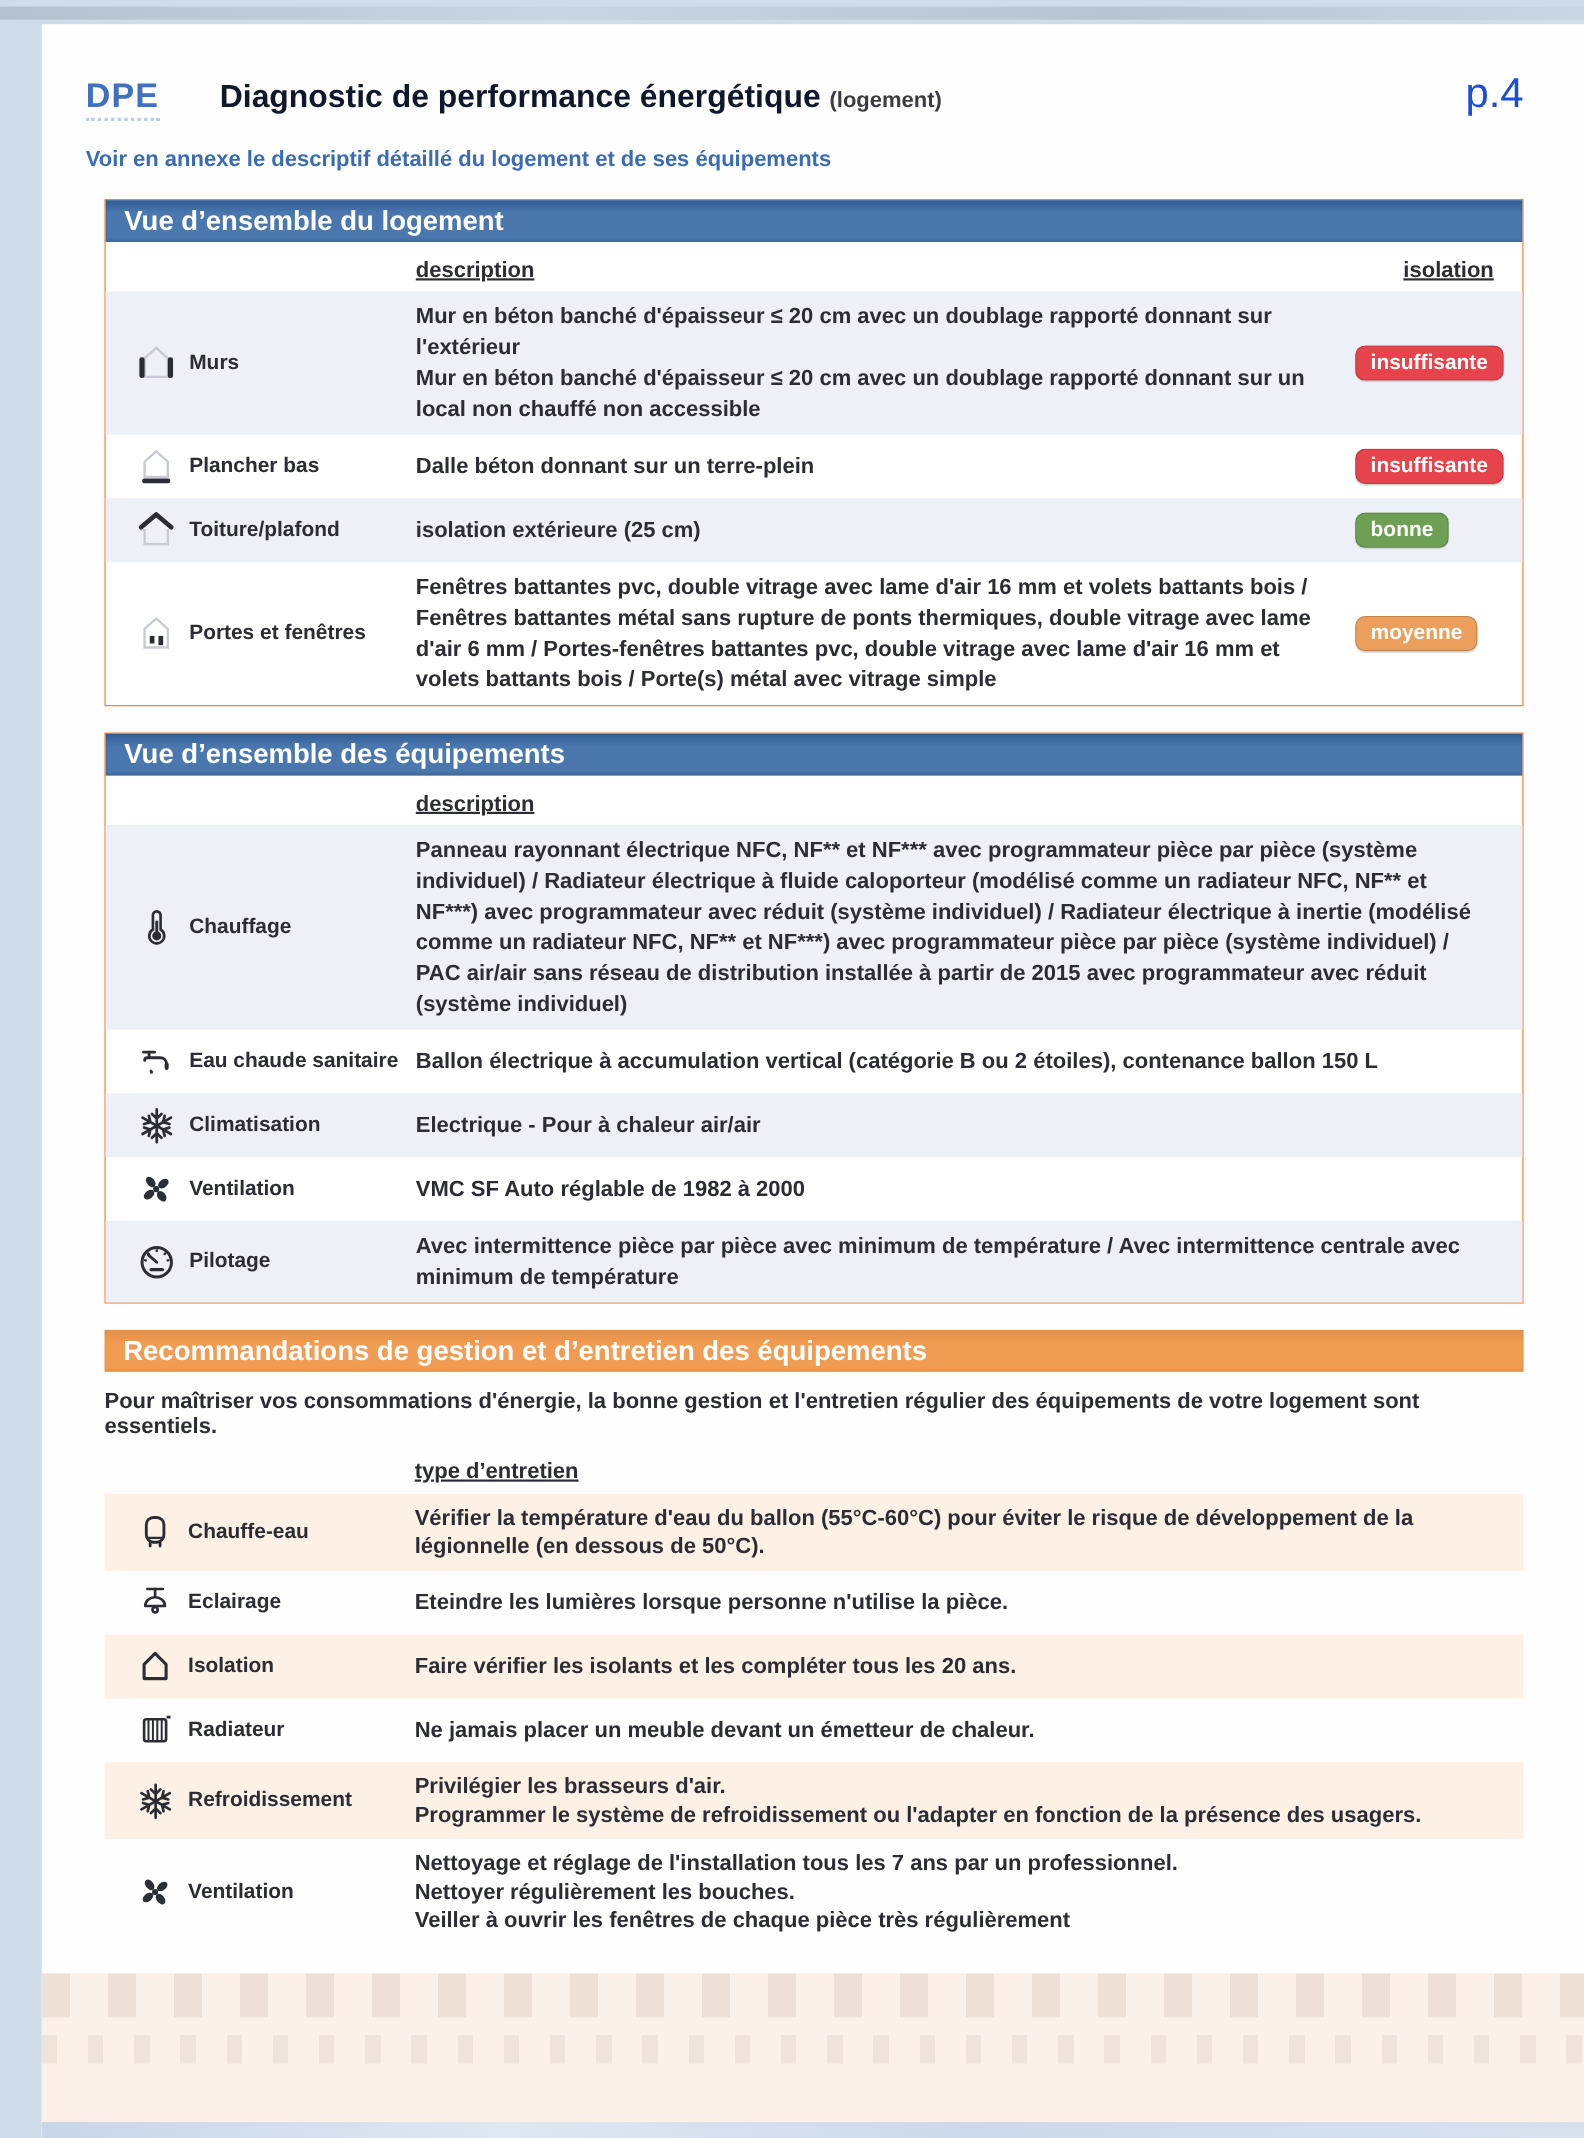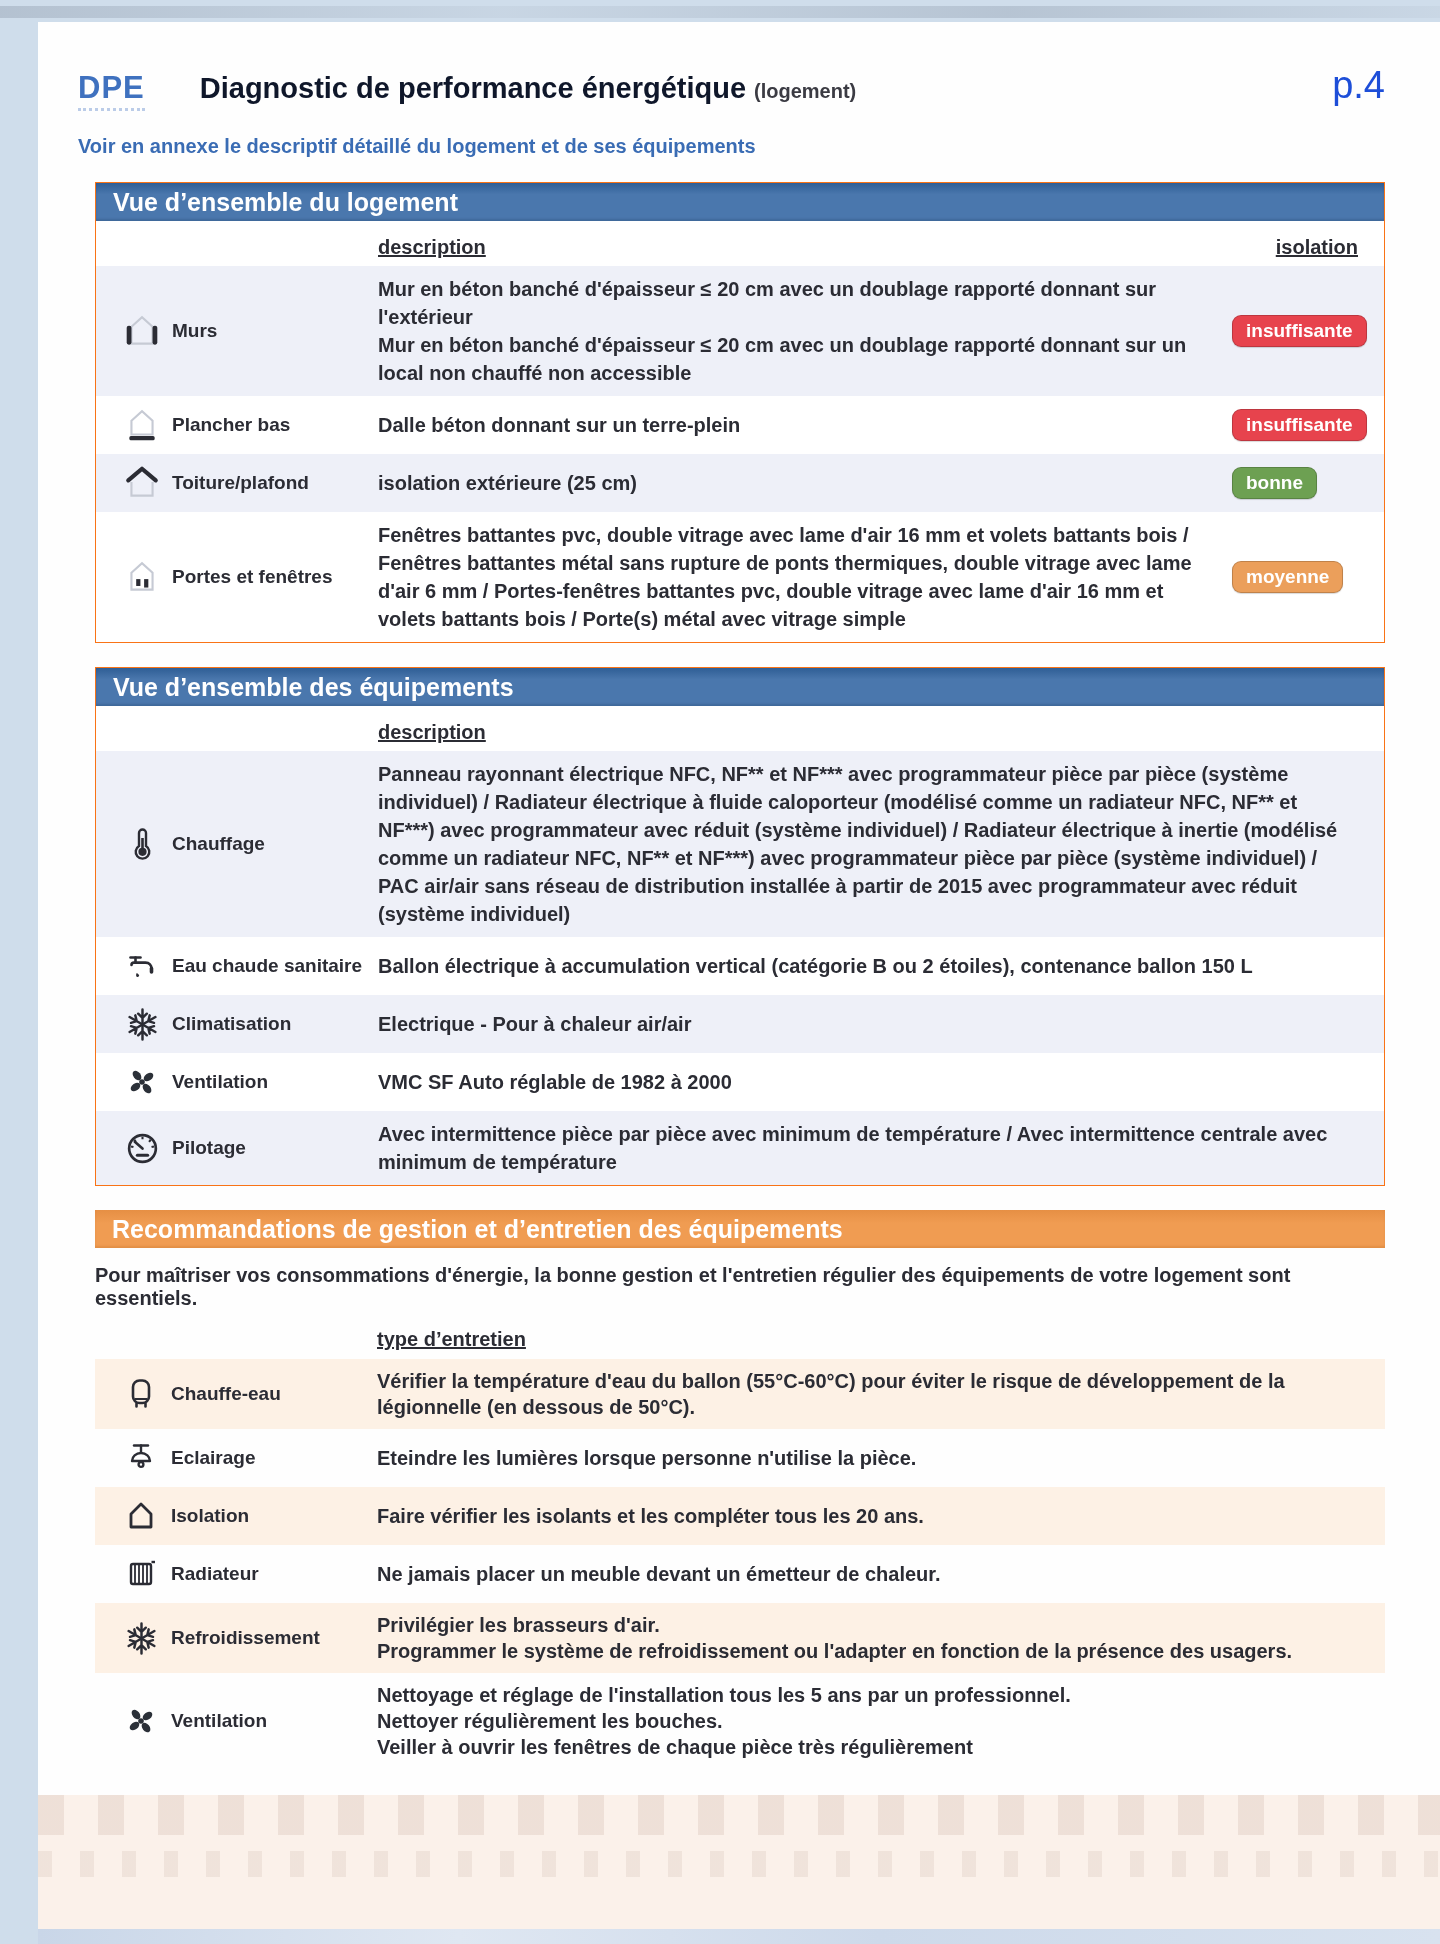--- a/index.html
+++ b/index.html
@@ -385,21 +385,21 @@
                     </g>
                     <g transform="rotate(270 18 18)">
                       <ellipse cx="24.5" cy="13" rx="5.4" ry="3.6" transform="rotate(-38 24.5 13)"></ellipse>
                     </g>
                     <circle cx="18" cy="18" r="2.8"></circle>
                   </svg>
                 </span>
                 <span class="rlabel">Ventilation</span>
               </div>
               <div class="cell-desc">
-                <div class="dline">Nettoyage et réglage de l'installation tous les 5 ans par un professionnel.</div>
+                <div class="dline">Nettoyage et réglage de l'installation tous les 7 ans par un professionnel.</div>
                 <div class="dline">Nettoyer régulièrement les bouches.</div>
                 <div class="dline">Veiller à ouvrir les fenêtres de chaque pièce très régulièrement</div>
               </div>
             </div>
           </div>
       </div>
 
     </div>
   </div>
 

